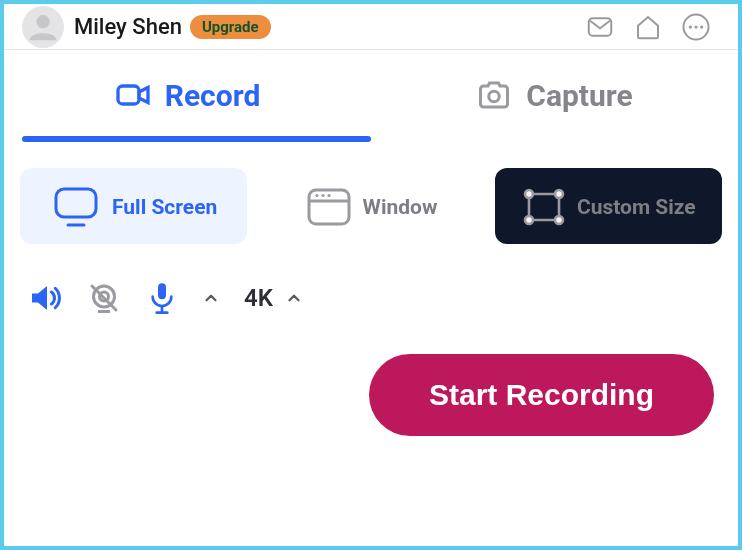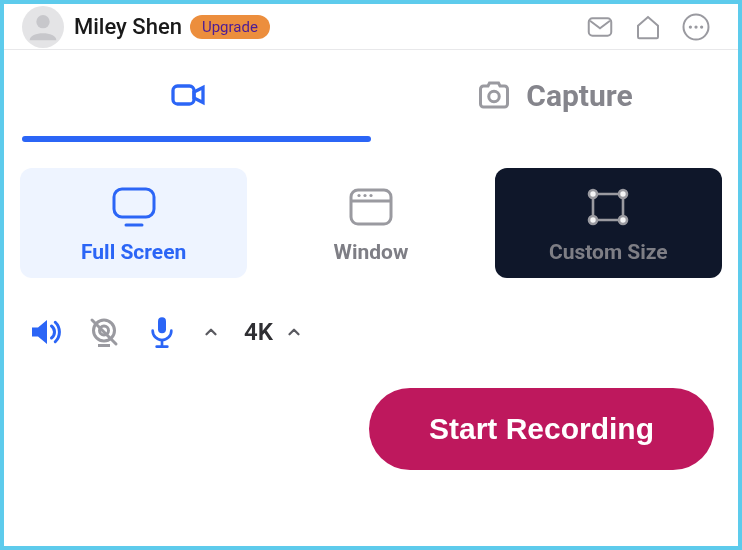--- a/index.html
+++ b/index.html
@@ -27,23 +27,23 @@
       margin-right: 10px;
     }
     .username {
       font-size: 22px;
       font-weight: 500;
       color: #1A1A1A;
       margin-right: 8px;
     }
     .upgrade-badge {
       background: #EC8E3D;
-      color: #4c1d95;
+      color: #14532d;
       font-size: 15px;
-      font-weight: 400;
+      font-weight: 700;
       padding: 3px 12px;
       border-radius: 14px;
     }
     .header-spacer { flex: 1; }
     .header-icon {
       width: 40px; height: 40px;
       display: flex; align-items: center; justify-content: center;
       color: #9A9AA0;
       margin-left: 8px;
       cursor: pointer;
@@ -82,21 +82,21 @@
     .tab svg { display: block; }
     
     .modes {
       display: flex;
       padding: 28px 16px 8px 16px;
       gap: 10px;
     }
     .mode {
       flex: 1;
       display: flex;
-      flex-direction: column;
+      flex-direction: row;
       align-items: center;
       justify-content: center;
       gap: 10px;
       padding: 16px 4px 14px 4px;
       border-radius: 12px;
       cursor: pointer;
       font-size: 21px;
       font-weight: 700;
       color: #7E7E85;
       text-align: center;
@@ -184,20 +184,21 @@
     </svg>
   </div>
 </div>
 
 <div class="tabs">
   <div class="tab active">
     <svg width="36" height="36" viewBox="0 0 24 24" fill="none" stroke="#2B65F6" stroke-width="2.2">
       <rect x="2" y="6" width="14" height="12" rx="3"></rect>
       <path d="M16 10 L22 7 V17 L16 14 Z"></path>
     </svg>
+    <span>Record</span>
   </div>
   <div class="tab">
     <svg width="36" height="36" viewBox="0 0 24 24" fill="none" stroke="#9A9AA0" stroke-width="2">
       <path d="M3 8 A2 2 0 0 1 5 6 H8 L9 4 H15 L16 6 H19 A2 2 0 0 1 21 8 V18 A2 2 0 0 1 19 20 H5 A2 2 0 0 1 3 18 Z"></path>
       <circle cx="12" cy="13" r="3.5"></circle>
     </svg>
     <span>Capture</span>
   </div>
 </div>
 

